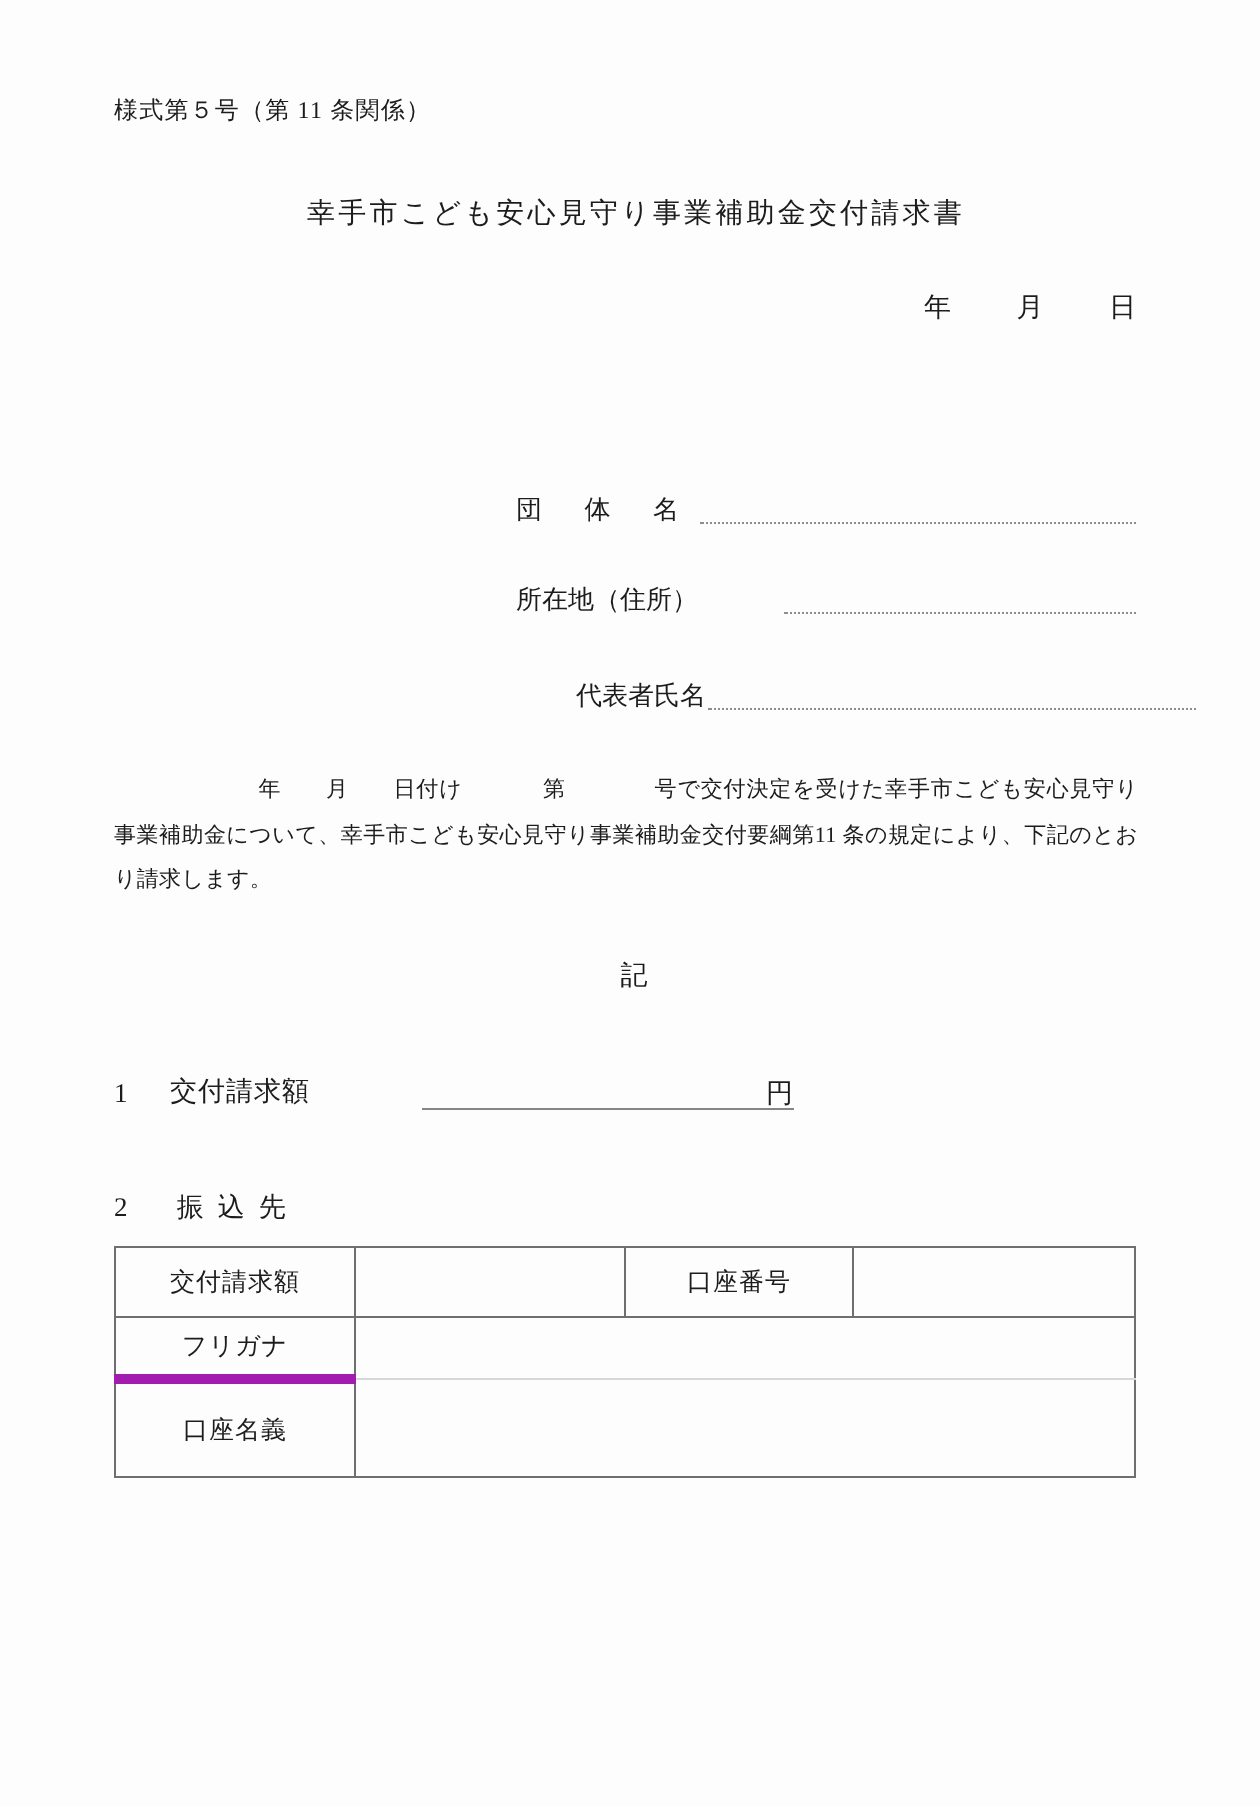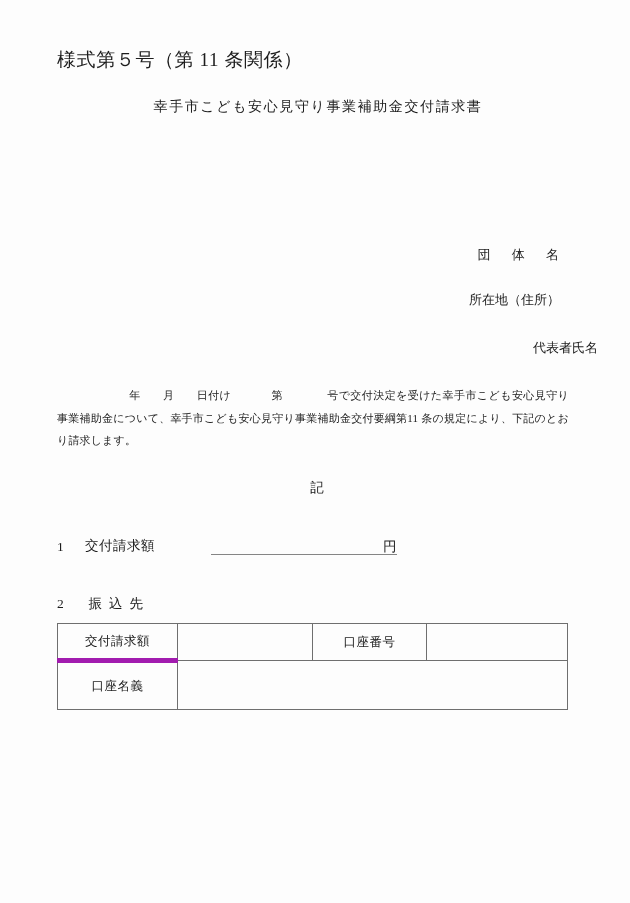--- a/index.html
+++ b/index.html
@@ -20,21 +20,21 @@
   .page {
     position: absolute;
     inset: 0;
   }
 
   
   .form-number {
     position: absolute;
     left: 57px;
     top: 47px;
-    font-size: 19px;
+    font-size: 12px;
     letter-spacing: 0.6px;
     white-space: nowrap;
   }
 
   
   .doc-title {
     position: absolute;
     left: 0;
     right: 12px;
     top: 98px;
@@ -69,21 +69,20 @@
 
   
   .entry-field {
     position: absolute;
     left: 258px;
     width: 310px;
     font-size: 13px;
     display: flex;
     align-items: flex-end;
     white-space: nowrap;
-    flex-direction: column;
   }
   .entry-field .lbl {
     flex: 0 0 auto;
     line-height: 1.1;
   }
   .entry-field .dots {
     flex: 1 1 auto;
     border-bottom: 1px dotted #8e8e8e;
     height: 13px;
     margin-left: 1px;
@@ -191,20 +190,27 @@
 </style>
 </head>
 <body>
 
 <div class="page">
 
   <div class="form-number">様式第５号（第 11 条関係）</div>
 
   <div class="doc-title">幸手市こども安心見守り事業補助金交付請求書</div>
 
+  <div class="date-line">
+    <span>年</span>
+    <span class="sp"></span>
+    <span>月</span>
+    <span class="sp"></span>
+    <span>日</span>
+  </div>
 
 
   <div class="entry-field" id="field-group-name">
     <span class="lbl">団 体 名</span>
     <span class="dots"></span>
   </div>
 
   <div class="entry-field" id="field-address">
     <span class="lbl">所在地（住所）</span>
     <span class="dots"></span>
@@ -240,20 +246,24 @@
       <col style="width:114px">
       <col style="width:141px">
     </colgroup>
     <tbody>
       <tr>
         <td class="label-cell">交付請求額</td>
         <td class="value-cell blank"></td>
         <td class="label-cell">口座番号</td>
         <td class="value-cell blank"></td>
       </tr>
+      <tr class="row-furigana">
+        <td class="label-cell">フリガナ</td>
+        <td class="value-cell blank" colspan="3"></td>
+      </tr>
       <tr class="row-holder">
         <td class="label-cell">口座名義</td>
         <td class="value-cell blank" colspan="3"></td>
       </tr>
     </tbody>
   </table>
 
 </div>
 
 </body></html>

